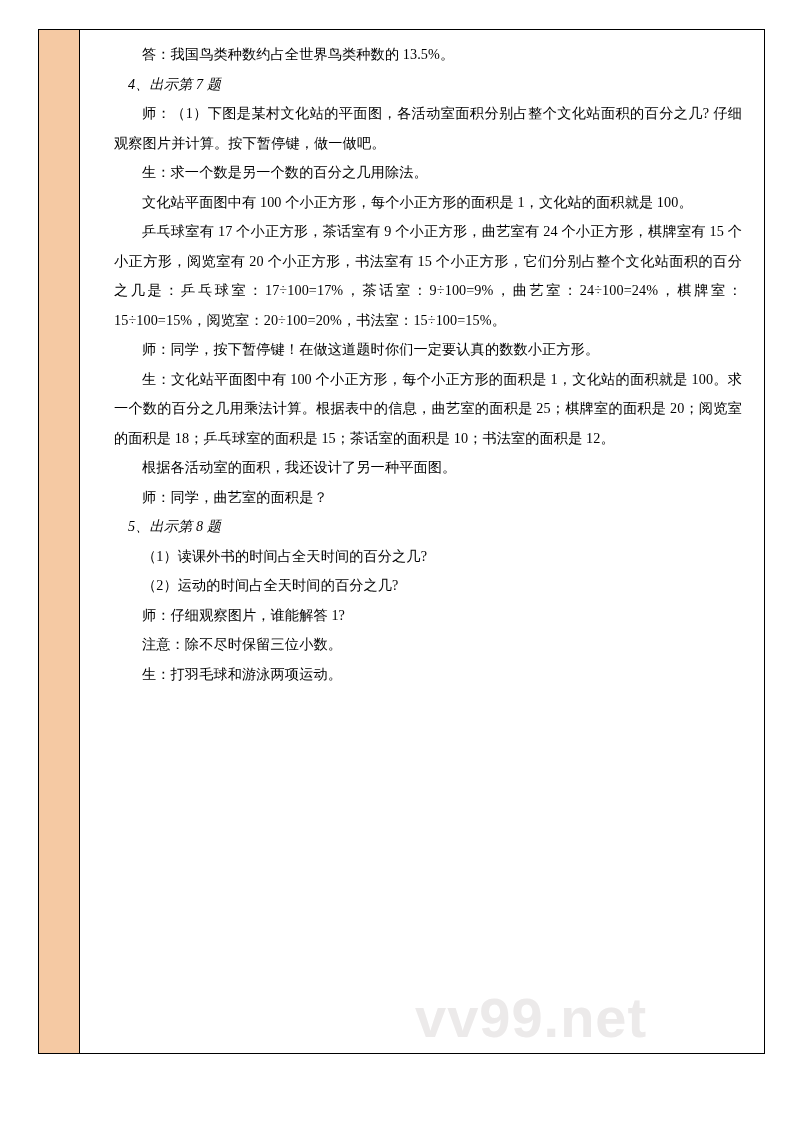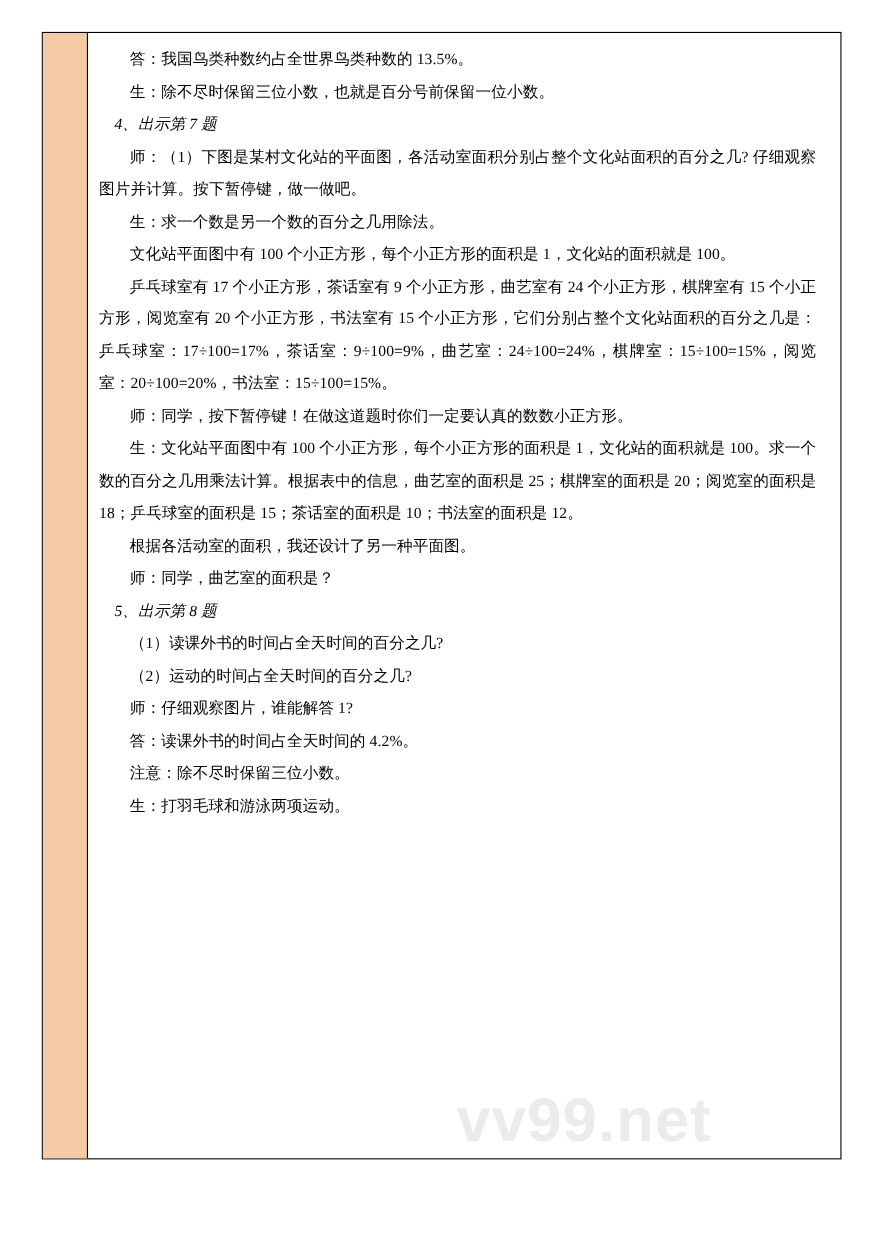--- a/index.html
+++ b/index.html
@@ -35,21 +35,21 @@
   }
   .col-left {
     width: 41px;
     background: #f5c9a3;
     border-right: 1px solid #000000;
     box-sizing: border-box;
     flex: 0 0 41px;
   }
   .col-body {
     flex: 1 1 auto;
-    padding: 10px 22px 10px 10px;
+    padding: 10px 22px 10px 34px;
     box-sizing: border-box;
     position: relative;
   }
   p.line {
     margin: 0 0 0 0;
     padding: 0;
     font-size: 14.2px;
     line-height: 29.5px;
     color: #000000;
     text-align: justify;
@@ -79,34 +79,32 @@
 </style>
 </head>
 <body>
 
 <div class="page">
   <div class="doc-table">
     <div class="col-left"></div>
     <div class="col-body">
       <div id="paragraph-host">
           <p class="line indent2">答：我国鸟类种数约占全世界鸟类种数的 13.5%。</p>
-          <p class="line indent2">生：除不尽时保留三位小数，也就是百分号前保留一位小数。</p>
           <p class="line indent1">4、出示第 7 题</p>
           <p class="line indent2">师：（1）下图是某村文化站的平面图，各活动室面积分别占整个文化站面积的百分之几? 仔细观察图片并计算。按下暂停键，做一做吧。</p>
           <p class="line indent2">生：求一个数是另一个数的百分之几用除法。</p>
           <p class="line indent2">文化站平面图中有 100 个小正方形，每个小正方形的面积是 1，文化站的面积就是 100。</p>
           <p class="line indent2">乒乓球室有 17 个小正方形，茶话室有 9 个小正方形，曲艺室有 24 个小正方形，棋牌室有 15 个小正方形，阅览室有 20 个小正方形，书法室有 15 个小正方形，它们分别占整个文化站面积的百分之几是：乒乓球室：17÷100=17%，茶话室：9÷100=9%，曲艺室：24÷100=24%，棋牌室：15÷100=15%，阅览室：20÷100=20%，书法室：15÷100=15%。</p>
           <p class="line indent2">师：同学，按下暂停键！在做这道题时你们一定要认真的数数小正方形。</p>
           <p class="line indent2">生：文化站平面图中有 100 个小正方形，每个小正方形的面积是 1，文化站的面积就是 100。求一个数的百分之几用乘法计算。根据表中的信息，曲艺室的面积是 25；棋牌室的面积是 20；阅览室的面积是 18；乒乓球室的面积是 15；茶话室的面积是 10；书法室的面积是 12。</p>
           <p class="line indent2">根据各活动室的面积，我还设计了另一种平面图。</p>
           <p class="line indent2">师：同学，曲艺室的面积是？</p>
           <p class="line indent1">5、出示第 8 题</p>
           <p class="line indent2">（1）读课外书的时间占全天时间的百分之几?</p>
           <p class="line indent2">（2）运动的时间占全天时间的百分之几?</p>
           <p class="line indent2">师：仔细观察图片，谁能解答 1?</p>
-          <p class="line indent2">答：读课外书的时间占全天时间的 4.2%。</p>
           <p class="line indent2">注意：除不尽时保留三位小数。</p>
           <p class="line indent2">生：打羽毛球和游泳两项运动。</p>
         </div>
     </div>
   </div>
   <div class="watermark">vv99.net</div>
 </div>
 
 </body></html>

